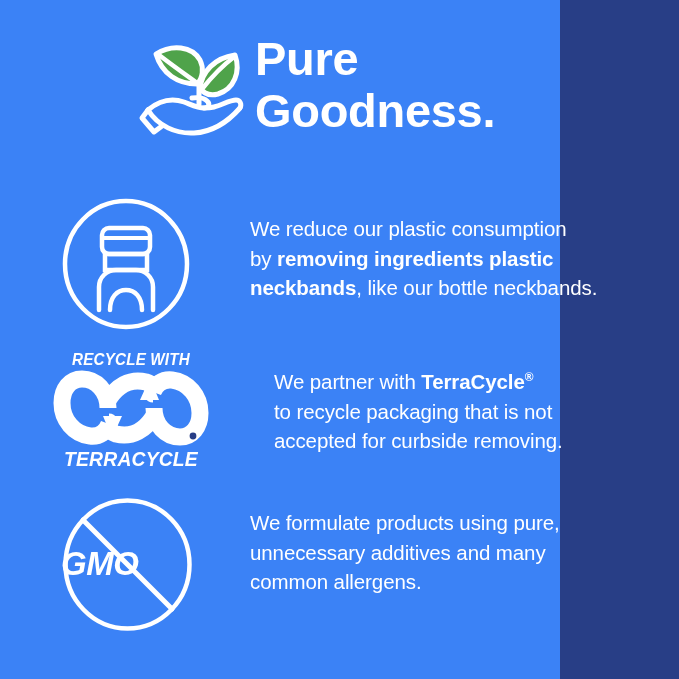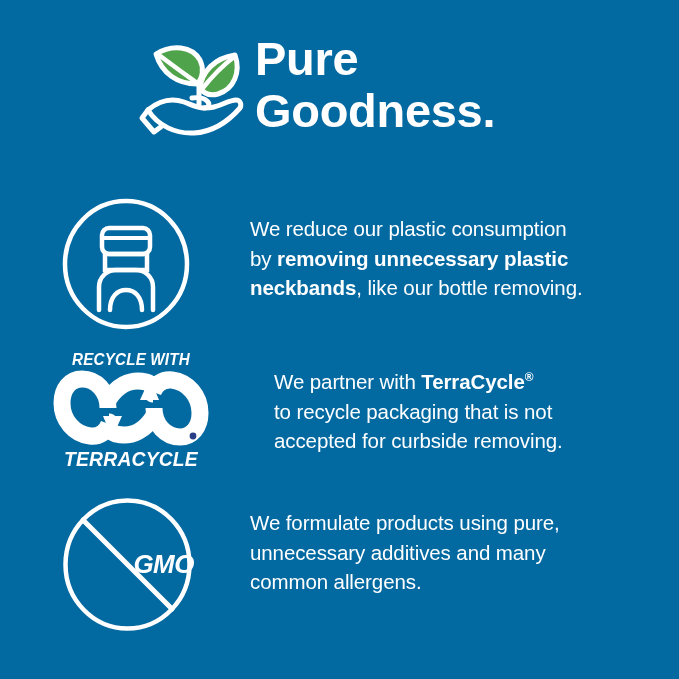--- a/index.html
+++ b/index.html
@@ -9,23 +9,23 @@
   body {
     width: 679px;
     height: 679px;
     background: #283E86;
     font-family: "Liberation Sans", sans-serif;
     overflow: hidden;
     position: relative;
   }
   #page {
     position: relative;
-    width: 679px;
+    width: 560px;
     height: 679px;
-    background: #0369a1;
+    background: #3b82f6;
     box-sizing: border-box;
   }
 
   
   #header {
     position: absolute;
     left: 0;
     top: 0;
     width: 679px;
     height: 178px;
@@ -146,23 +146,23 @@
   #gmo-wrap {
     position: relative;
     width: 133px;
     height: 133px;
   }
   #gmo-label {
     position: absolute;
     left: 0;
     top: 47px;
     width: 133px;
-    text-align: right;
-    color: #FFFFFF;
-    font-size: 26px;
+    text-align: left;
+    color: #FFFFFF;
+    font-size: 33px;
     font-weight: 700;
     letter-spacing: -0.5px;
     line-height: 38px;
   }
   svg { display: block; overflow: visible; }
 </style>
 </head>
 <body>
 
 <div id="page">
@@ -211,24 +211,24 @@
 
         <path d="M49 113 C 49 100 56 93 65 93 C 74 93 81 100 81 113" fill="none" stroke="#FFFFFF" stroke-width="4.5" stroke-linecap="round"></path>
       </svg>
     </div>
 
     <div class="row-text">
       <span class="tline">
         <span>We reduce our plastic consumption</span>
       </span>
       <span class="tline">
-        <span>by </span><b>removing unnecessary plastic</b>
-      </span>
-      <span class="tline">
-        <b>neckbands</b><span>, like our bottle removing.</span>
+        <span>by </span><b>removing ingredients plastic</b>
+      </span>
+      <span class="tline">
+        <b>neckbands</b><span>, like our bottle neckbands.</span>
       </span>
     </div>
   </div>
 
   <div class="row" id="row-terracycle">
 
     <div class="row-icon">
       <div id="tc-logo">
         <div id="tc-top-label">RECYCLE WITH</div>
 

